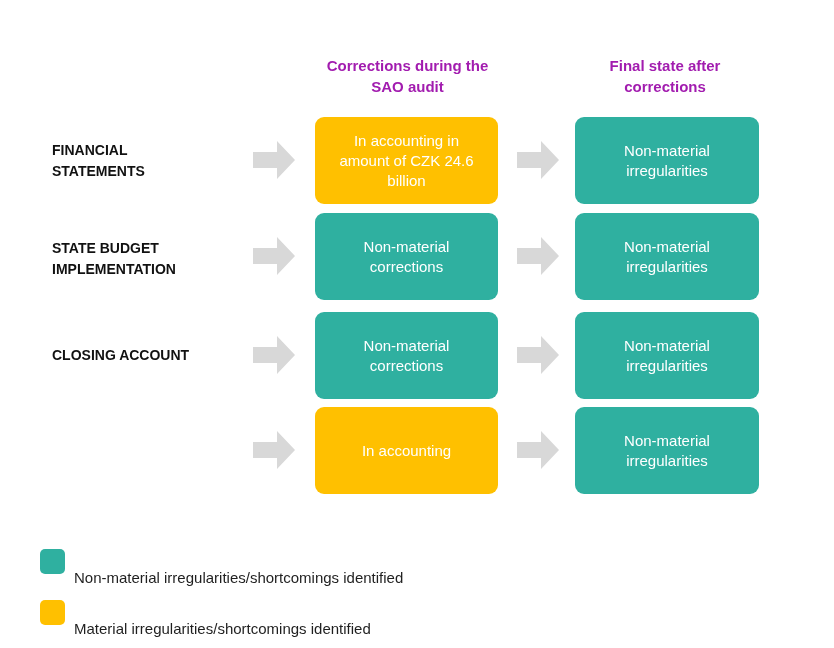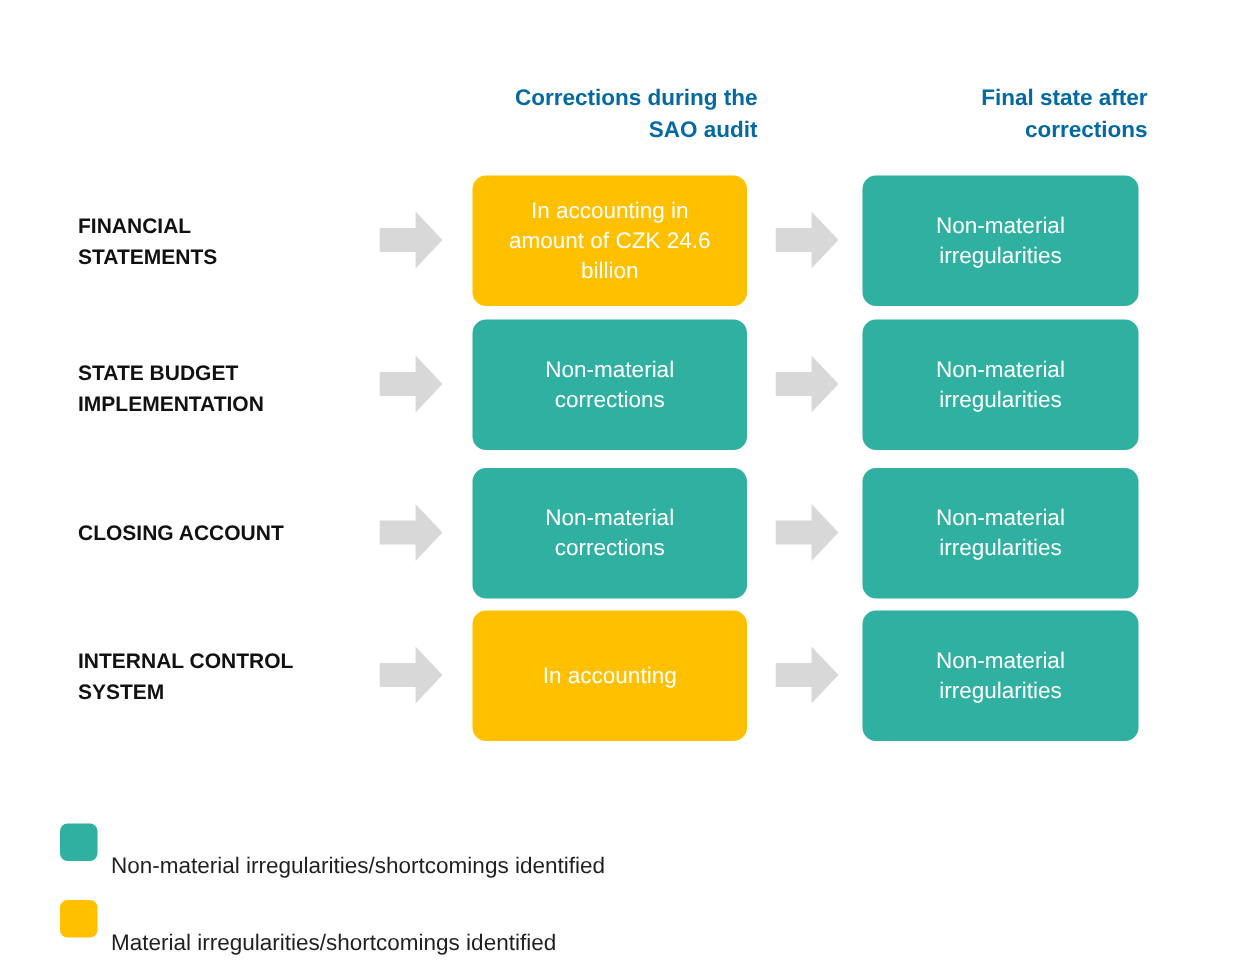--- a/index.html
+++ b/index.html
@@ -1,22 +1,22 @@
 <!DOCTYPE html>
 <html style="--non-material: #2FB0A0; --material: #FFC000; --arrow: #D8D8D8;"><head>
 <meta charset="utf-8">
 <style>
   html,body{margin:0;padding:0;background:#ffffff;}
   .canvas{
     position:relative;width:834px;height:648px;background:#ffffff;overflow:hidden;
     font-family:"Liberation Sans",sans-serif;color:#1f1f1f;
   }
   .col-header{
-    position:absolute;top:55px;text-align:right;font-weight:bold;
-    font-size:15px;line-height:21px;white-space:pre-line;color:#0369a1;
+    position:absolute;top:55px;text-align:center;font-weight:bold;
+    font-size:15px;line-height:21px;white-space:pre-line;color:#a21caf;
   }
   .col-header.h1{left:310px;width:195px;}
   .col-header.h2{left:565px;width:200px;}
   .row{position:absolute;left:0;width:834px;height:87px;}
   .row-label{
     position:absolute;left:52px;top:0;width:200px;height:100%;
     display:flex;flex-direction:column;justify-content:center;
     font-weight:bold;font-size:14px;line-height:21px;color:#111111;
   }
   .para{white-space:pre-line;}
@@ -89,25 +89,20 @@
         <polygon points="0,11 24,11 24,0 42,19 24,38 24,27 0,27" fill="currentColor"></polygon>
       </svg>
     <div class="box c1" data-type="non-material">Non-material corrections</div>
     <svg class="arrow a2" width="42" height="38" viewBox="0 0 42 38">
         <polygon points="0,11 24,11 24,0 42,19 24,38 24,27 0,27" fill="currentColor"></polygon>
       </svg>
     <div class="box c2" data-type="non-material">Non-material irregularities</div>
   </div>
 
   <div class="row" style="top:407px">
-    <div class="row-label">
-      <div class="para">INTERNAL CONTROL
-SYSTEM</div>
-      <div class="para para2"></div>
-    </div>
     <svg class="arrow a1" width="42" height="38" viewBox="0 0 42 38">
         <polygon points="0,11 24,11 24,0 42,19 24,38 24,27 0,27" fill="currentColor"></polygon>
       </svg>
     <div class="box c1" data-type="material">In accounting</div>
     <svg class="arrow a2" width="42" height="38" viewBox="0 0 42 38">
         <polygon points="0,11 24,11 24,0 42,19 24,38 24,27 0,27" fill="currentColor"></polygon>
       </svg>
     <div class="box c2" data-type="non-material">Non-material irregularities</div>
   </div>
 

